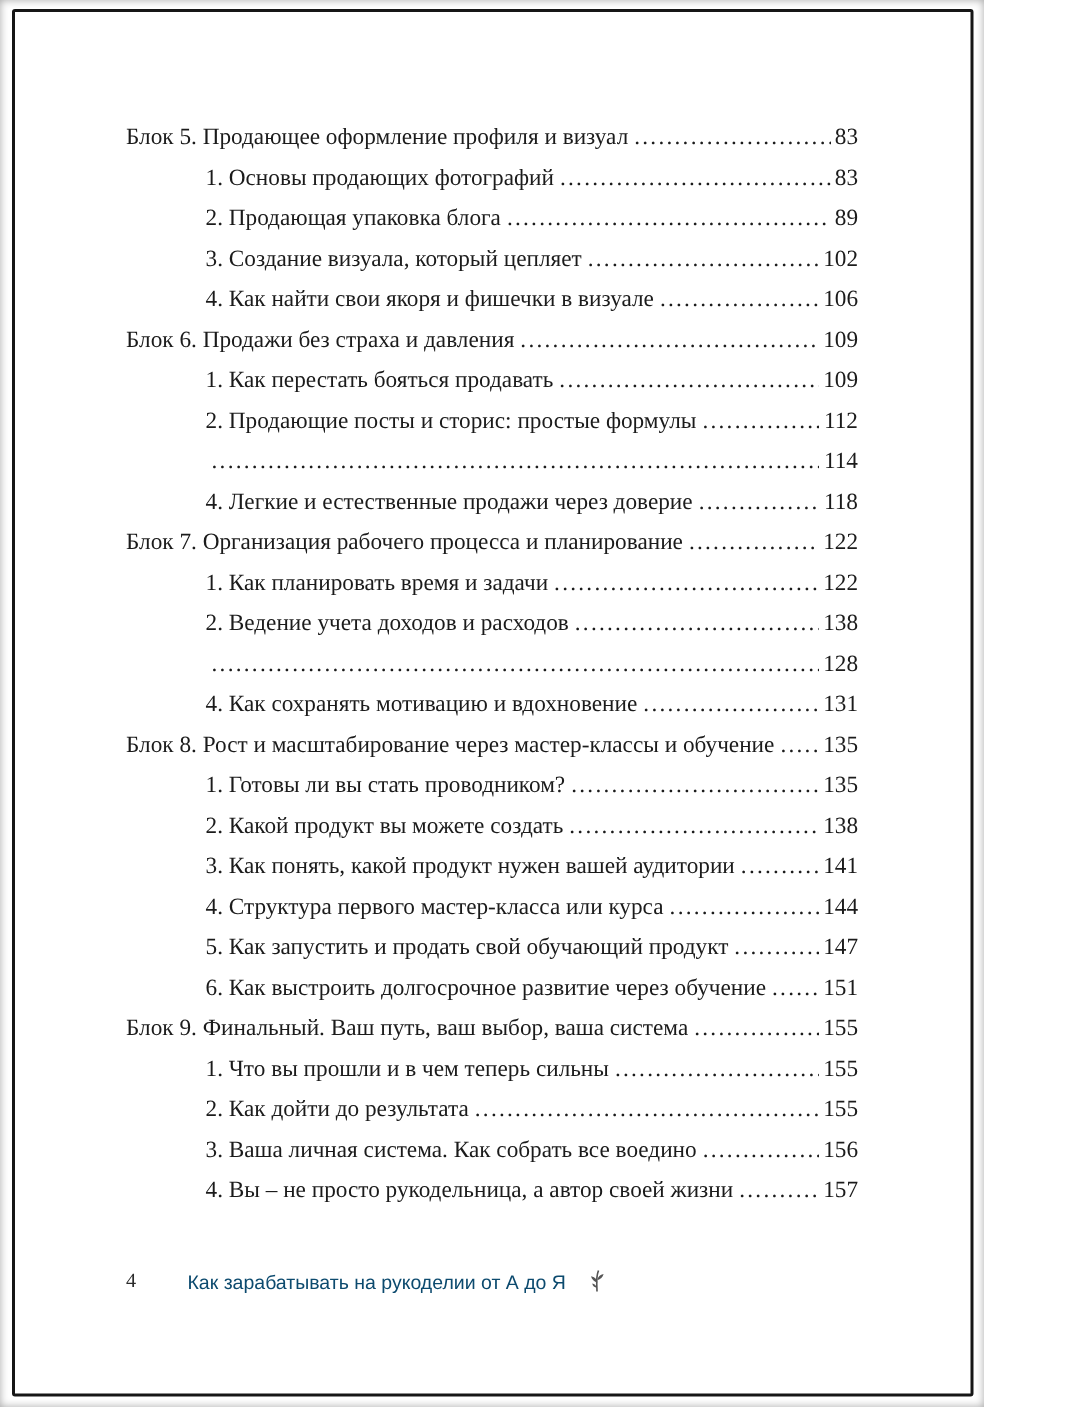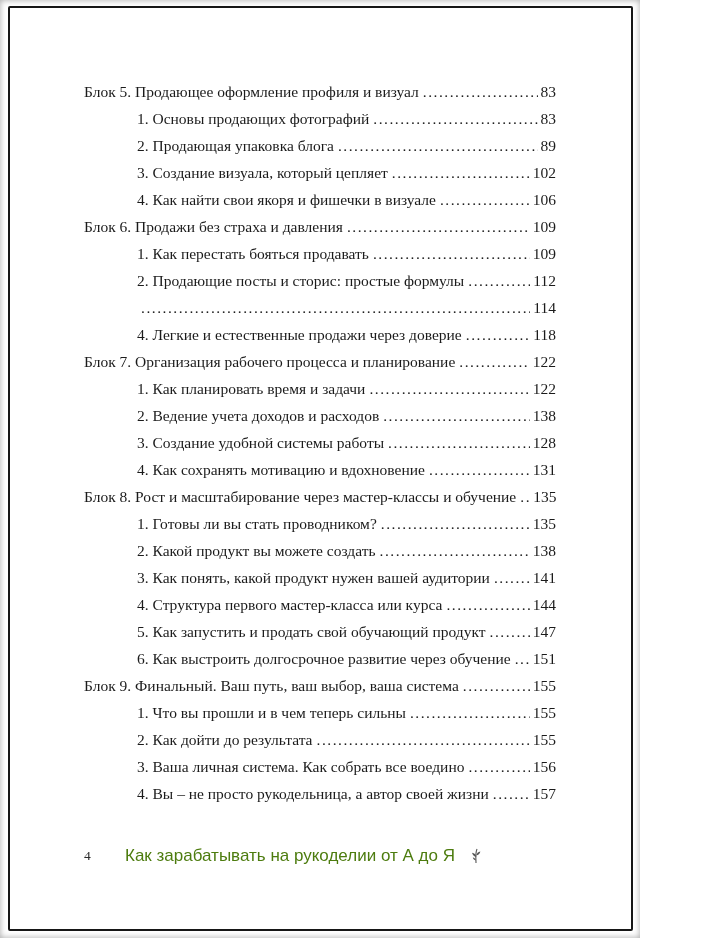--- a/index.html
+++ b/index.html
@@ -10,20 +10,21 @@
     background: #ffffff;
     overflow: hidden;
     font-family: "Liberation Serif", "DejaVu Serif", serif;
     color: #1b1b1b;
   }
   .page {
     position: relative;
     width: 640px;
     height: 938px;
     background: #ffffff;
+    padding-left: 16px;
   }
   .vignette {
     position: absolute;
     inset: 0;
     pointer-events: none;
     box-shadow: inset 0 0 6px rgba(0,0,0,0.35);
     z-index: 5;
   }
   .frame {
     position: absolute;
@@ -82,22 +83,22 @@
     font-size: 13.5px;
     color: #2b2b2b;
   }
   .footer .pagenum {
     font-family: "Liberation Serif", "DejaVu Serif", serif;
     width: 41px;
     flex: 0 0 auto;
   }
   .footer .booktitle {
     font-family: "Liberation Sans", "DejaVu Sans", sans-serif;
-    font-size: 17px;
-    color: #4d7c0f;
+    font-size: 13px;
+    color: #0c4a6e;
     flex: 0 0 auto;
   }
   .footer .flourish {
     margin-left: 14px;
     display: inline-flex;
     align-items: center;
     flex: 0 0 auto;
   }
 </style>
 </head>
@@ -166,21 +167,20 @@
           <span class="toc-label">1. Как планировать время и задачи</span>
           <span class="dots"></span>
           <span class="toc-page">122</span>
         </div>
         <div class="toc-row item">
           <span class="toc-label">2. Ведение учета доходов и расходов</span>
           <span class="dots"></span>
           <span class="toc-page">138</span>
         </div>
         <div class="toc-row item">
-          <span class="toc-label">3. Создание удобной системы работы</span>
           <span class="dots"></span>
           <span class="toc-page">128</span>
         </div>
         <div class="toc-row item">
           <span class="toc-label">4. Как сохранять мотивацию и вдохновение</span>
           <span class="dots"></span>
           <span class="toc-page">131</span>
         </div>
         <div class="toc-row section">
           <span class="toc-label">Блок 8. Рост и масштабирование через мастер-классы и обучение</span>

